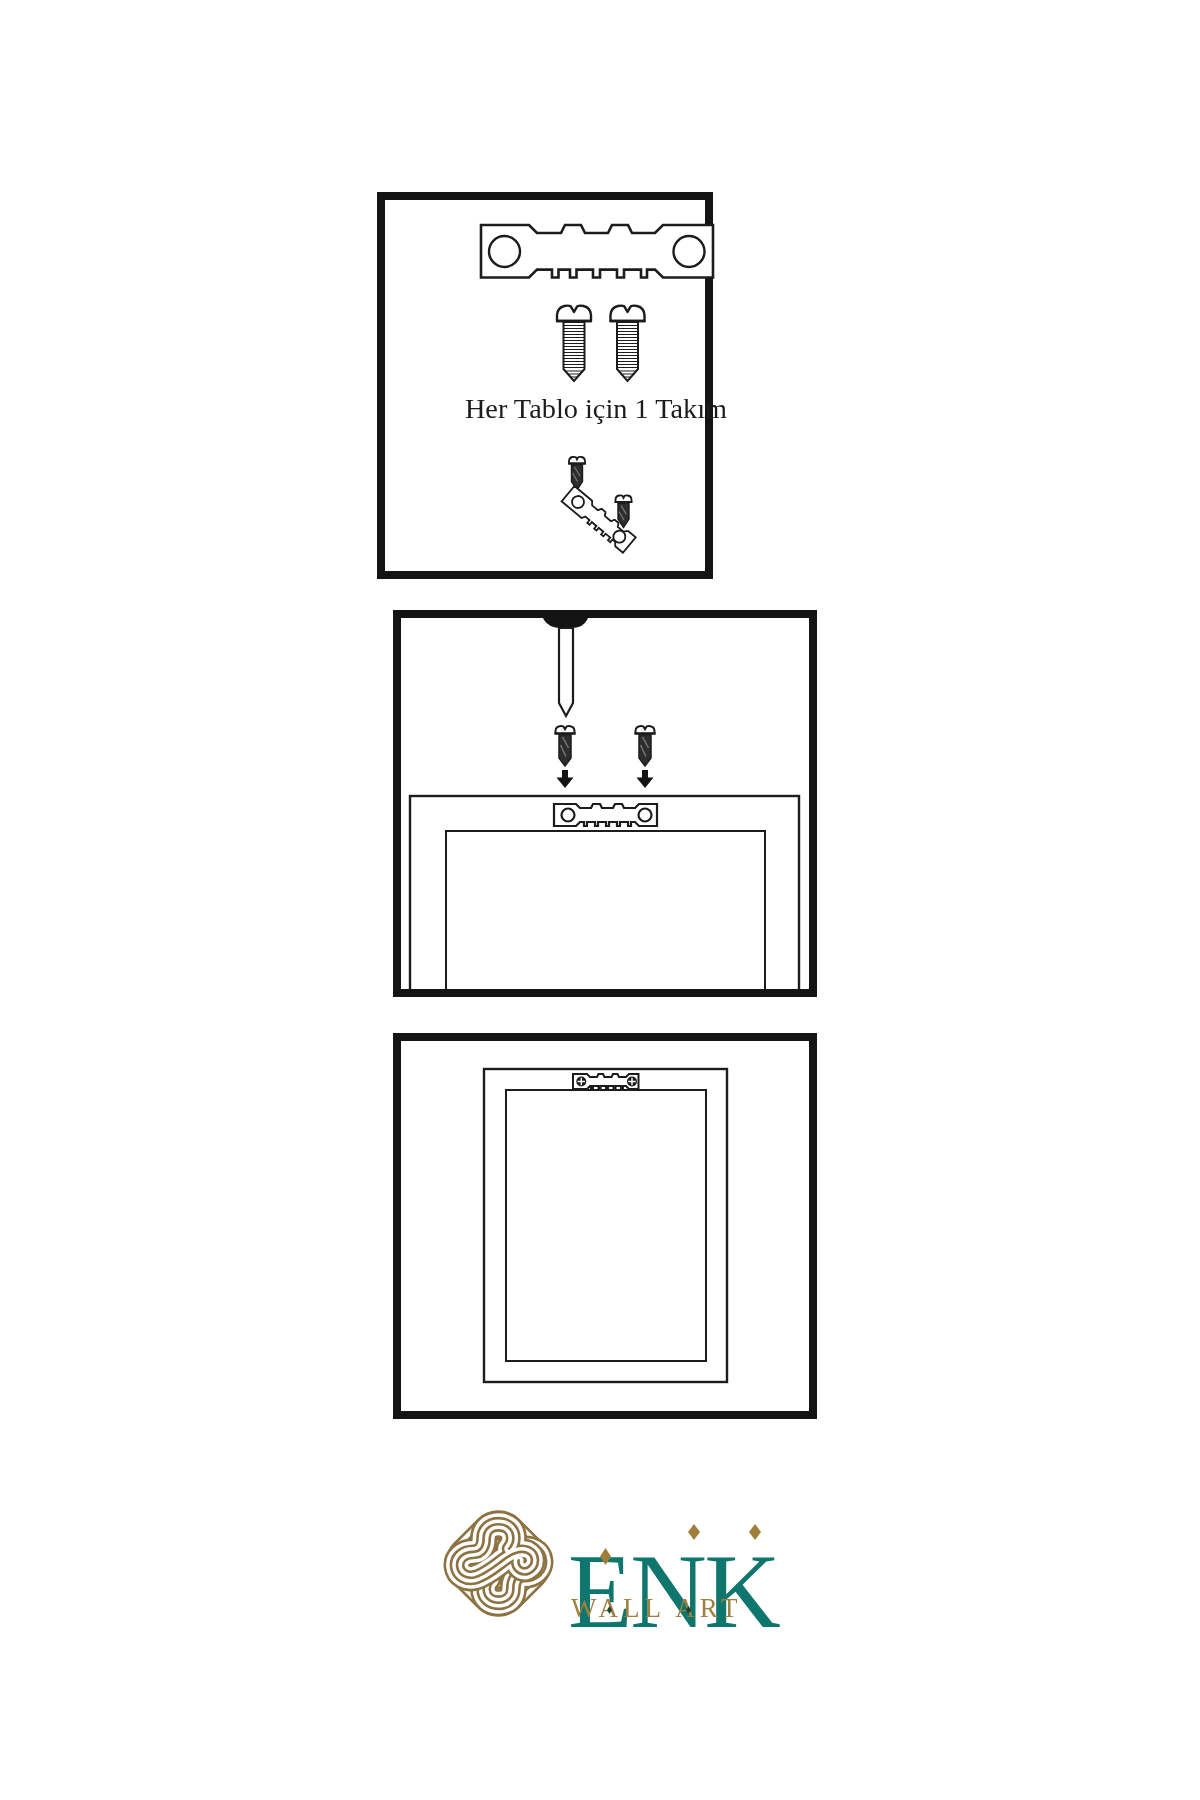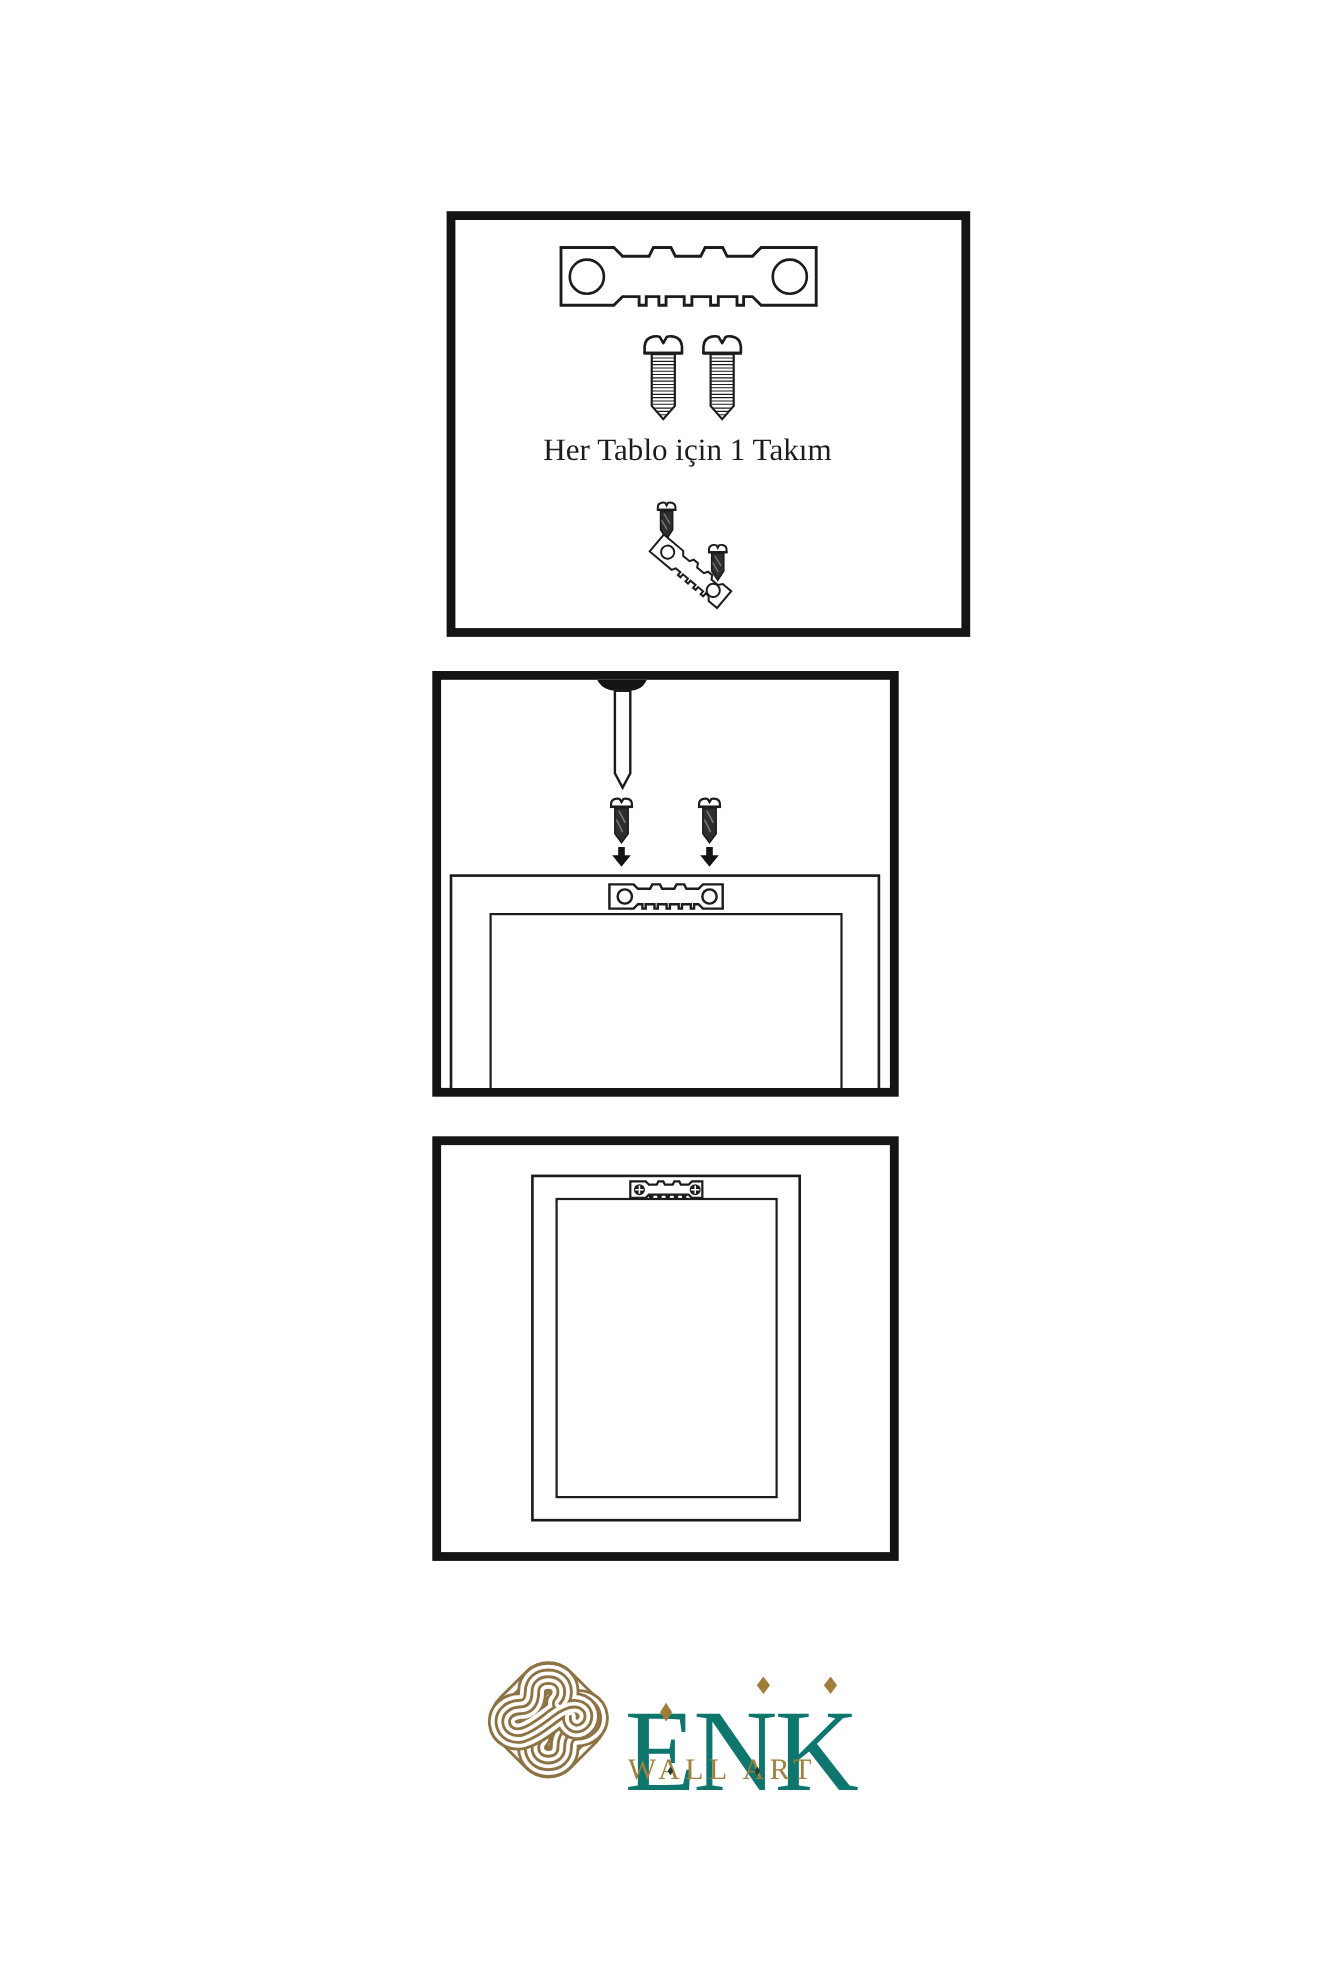--- a/index.html
+++ b/index.html
@@ -2,21 +2,21 @@
 <html><head>
 <meta charset="utf-8">
 <style>
   html,body{margin:0;padding:0;background:#ffffff;width:1200px;height:1800px;overflow:hidden;}
   body{font-family:"Liberation Sans", sans-serif;position:relative;}
   .panel{position:absolute;border:8px solid #141414;background:#ffffff;box-sizing:border-box;}
 </style>
 </head>
 <body>
 
-<div class="panel" style="left:406px;top:192px;width:476px;height:387px;">
+<div class="panel" style="left:377px;top:192px;width:336px;height:387px;">
 <svg width="408" height="371" viewBox="0 0 408 371">
 
   <g fill="#ffffff" stroke="#1c1c1c" stroke-width="2.6" stroke-linejoin="miter">
     <path d="M 96 25 L 144 25 L 152 33 L 176 33 L 180 25 L 196 25 L 200 33 L 223 33 L 227 25 L 243 25 L 247 33 L 270 33 L 278 25 L 328 25 L 328 77.5 L 278 77.5 L 270 69.6 L 262 69.6 L 262 77.5 L 256 77.5 L 256 69.6 L 239 69.6 L 239 77.5 L 232 77.5 L 232 69.6 L 215 69.6 L 215 77.5 L 208 77.5 L 208 69.6 L 191.5 69.6 L 191.5 77.5 L 185 77.5 L 185 69.6 L 173.5 69.6 L 173.5 77.5 L 167 77.5 L 167 69.6 L 152 69.6 L 144 77.5 L 96 77.5 Z"></path>
   </g>
 
   <circle cx="119.5" cy="51.5" r="15.5" fill="#ffffff" stroke="#1c1c1c" stroke-width="2.4"></circle>
 
   <circle cx="304" cy="51.5" r="15.5" fill="#ffffff" stroke="#1c1c1c" stroke-width="2.4"></circle>
 

